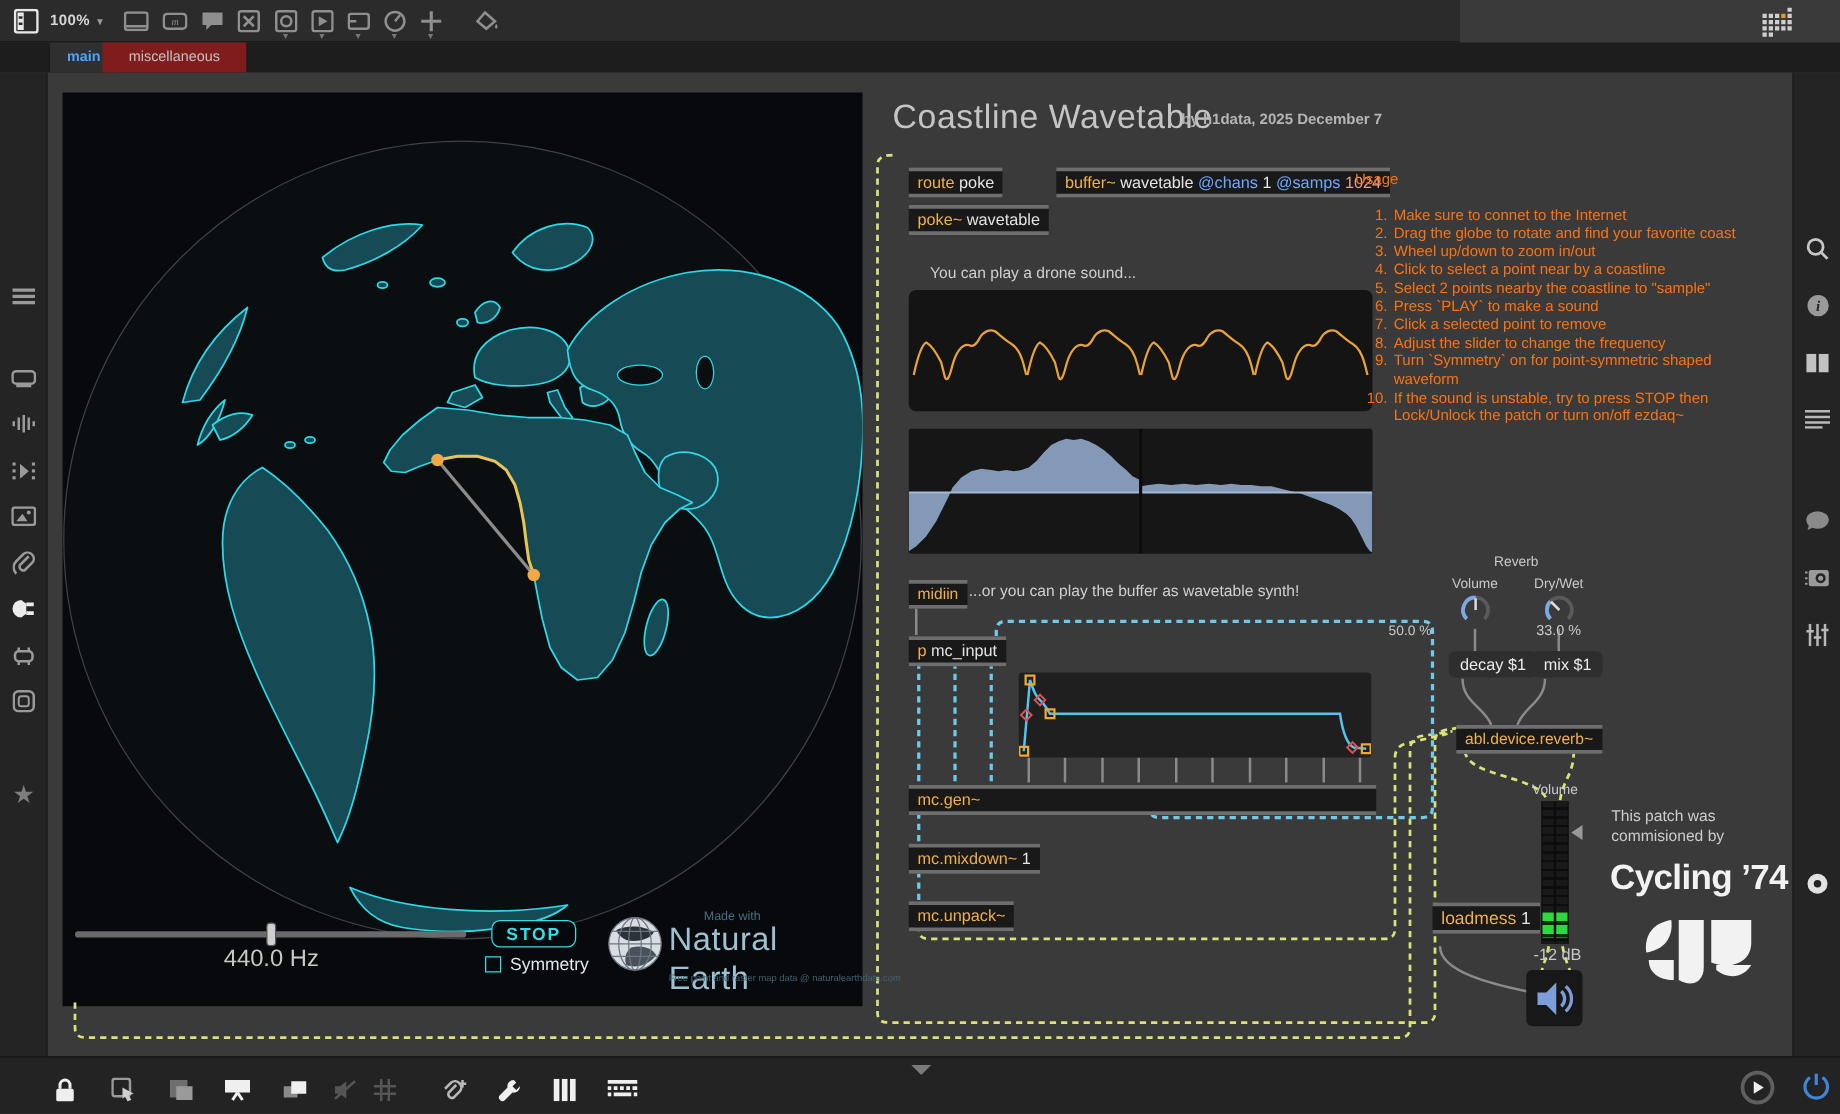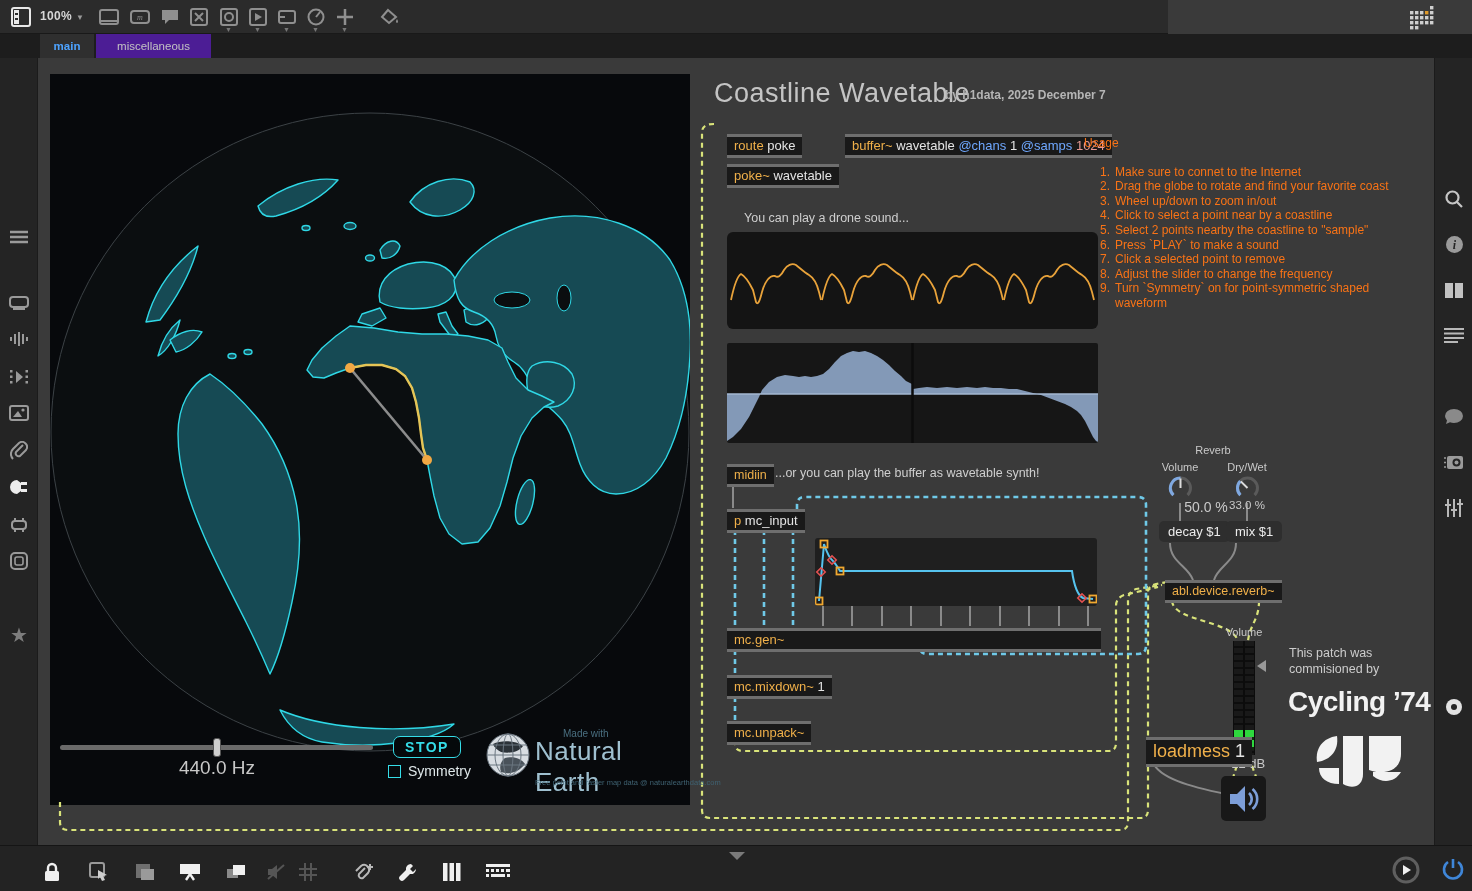--- a/index.html
+++ b/index.html
@@ -9,21 +9,21 @@
 
 #topbar{left:0;top:0;width:1168px;height:34px;background:#2b2b2b;border-bottom:1px solid #191919;z-index:6}
 .tb-ic{position:absolute;top:6px;width:22px;height:22px;color:#8f8f8f;display:flex;align-items:center;justify-content:center}
 .caret{position:absolute;font-size:7px;color:#777;line-height:6px}
 #zoomsel{position:absolute;left:40px;top:9px;color:#d6d6d6;font-size:12px;font-weight:bold;letter-spacing:.3px;cursor:default}
 #zoomsel .caret-inl{font-size:8px;color:#999;margin-left:4px}
 
 #tabstrip{left:0;top:34px;width:1472px;height:24px;background:#1d1d1d;z-index:6}
 .tab{position:absolute;top:0;height:24px;display:flex;align-items:center;justify-content:center;font-size:11.5px;font-weight:bold;cursor:default}
 #tab-main{left:40px;width:54px;background:#2f2f2f;color:#4da3ff}
-#tab-misc{left:96px;width:115px;background:#4c1d95;color:#c3c3c3;font-weight:normal}
+#tab-misc{left:82px;width:115px;background:#7f1d1d;color:#c3c3c3;font-weight:normal}
 
 #leftrail{left:0;top:58px;width:38px;height:787px;background:#242424;border-right:1px solid #1b1b1b;z-index:6}
 #rightrail{left:1434px;top:58px;width:38px;height:787px;background:#242424;border-left:1px solid #1b1b1b;z-index:6}
 .rail-ic{position:absolute;left:8px;width:22px;height:22px;color:#8f8f8f;display:flex;align-items:center;justify-content:center}
 
 #botbar{left:0;top:845px;width:1472px;height:46px;background:#232323;border-top:1px solid #151515;z-index:6}
 .bb-ic{position:absolute;top:14px;width:24px;height:24px;color:#9a9a9a;display:flex;align-items:center;justify-content:center}
 
 #canvas{left:38px;top:58px;width:1396px;height:787px;background:#3a3a3a;z-index:1}
 #globepanel{left:50px;top:74px;width:640px;height:731px;background:#07090c;z-index:1}
@@ -609,57 +609,61 @@
       <span>Click a selected point to remove</span>
     </div>
   <div class="u-row">
       <span class="u-num">8.</span>
       <span>Adjust the slider to change the frequency</span>
     </div>
   <div class="u-row">
       <span class="u-num">9.</span>
       <span>Turn `Symmetry` on for point-symmetric shaped waveform</span>
     </div>
+  <div class="u-row">
+      <span class="u-num">10.</span>
+      <span>If the sound is unstable, try to press STOP then Lock/Unlock the patch or turn on/off ezdaq~</span>
+    </div>
 </div>
 
 <div class="lbl" style="left:1163px;top:444px;width:100px">Reverb</div>
 <div class="lbl" style="left:1150px;top:461px;width:60px">Volume</div>
 <div class="lbl" style="left:1217px;top:461px;width:60px">Dry/Wet</div>
 <div class="abs" style="left:1167px;top:474px;z-index:3">
   <svg width="27" height="27" viewBox="0 0 27 27">
       <path d="M6.4,21.1 A10,10 0 1 1 20.6,21.1" fill="none" stroke="#5a5a5a" stroke-width="3"></path>
       <path d="M6.4,21.1 A10,10 0 0 1 13.5,4" fill="none" stroke="#7fa8e0" stroke-width="3"></path>
       <line x1="13.5" y1="14" x2="13.5" y2="4.5" stroke="#dcdcdc" stroke-width="2"></line>
     </svg>
 </div>
 <div class="abs" style="left:1234px;top:474px;z-index:3">
   <svg width="27" height="27" viewBox="0 0 27 27">
       <path d="M6.4,21.1 A10,10 0 1 1 20.6,21.1" fill="none" stroke="#5a5a5a" stroke-width="3"></path>
       <path d="M6.4,21.1 A10,10 0 0 1 6.3,7.1" fill="none" stroke="#7fa8e0" stroke-width="3"></path>
       <line x1="13.5" y1="14" x2="6.8" y2="7.4" stroke="#dcdcdc" stroke-width="2"></line>
     </svg>
 </div>
-<div class="lbl" style="left:1176px;top:499px;width:60px;font-size:14px">50.0 %</div>
+<div class="lbl" style="left:1098px;top:499px;width:60px;font-size:11px">50.0 %</div>
 <div class="lbl" style="left:1217px;top:499px;width:60px;font-size:11.5px">33.0 %</div>
 <div class="msg" style="left:1159px;top:521px">decay $1</div>
 <div class="msg" style="left:1226px;top:521px">mix $1</div>
 <div class="obj" style="left:1165px;top:580px;font-size:12.5px"><span class="kw">abl.device.reverb~</span></div>
 
 <div class="lbl" style="left:1214px;top:626px;width:60px">Volume</div>
 <div id="vmeter">
   <div class="col">
       <div class="grn"></div>
     </div>
   <div class="col">
       <div class="grn"></div>
     </div>
 </div>
 <div id="vtri"></div>
 <div class="lbl" style="left:1216px;top:756px;width:60px;font-size:13px">-12 dB</div>
-<div class="obj" style="left:1146px;top:737px;font-size:18px"><span class="kw">loadmess</span>&nbsp;<span>1</span></div>
+<div class="obj" style="left:1146px;top:722px;font-size:14px"><span class="kw">loadmess</span>&nbsp;<span>1</span></div>
 
 <div id="ezdac">
   <svg width="34" height="30" viewBox="0 0 34 30">
     <path d="M3,10 h7 l8,-8 v26 l-8,-8 h-7 z" fill="#7d9ed8"></path>
     <path d="M22,9 A8,8 0 0 1 22,21 M25.5,5 A13,13 0 0 1 25.5,25" fill="none" stroke="#7d9ed8" stroke-width="2.6"></path>
   </svg>
 </div>
 
 <div id="credit">
   <div>This patch was</div>

